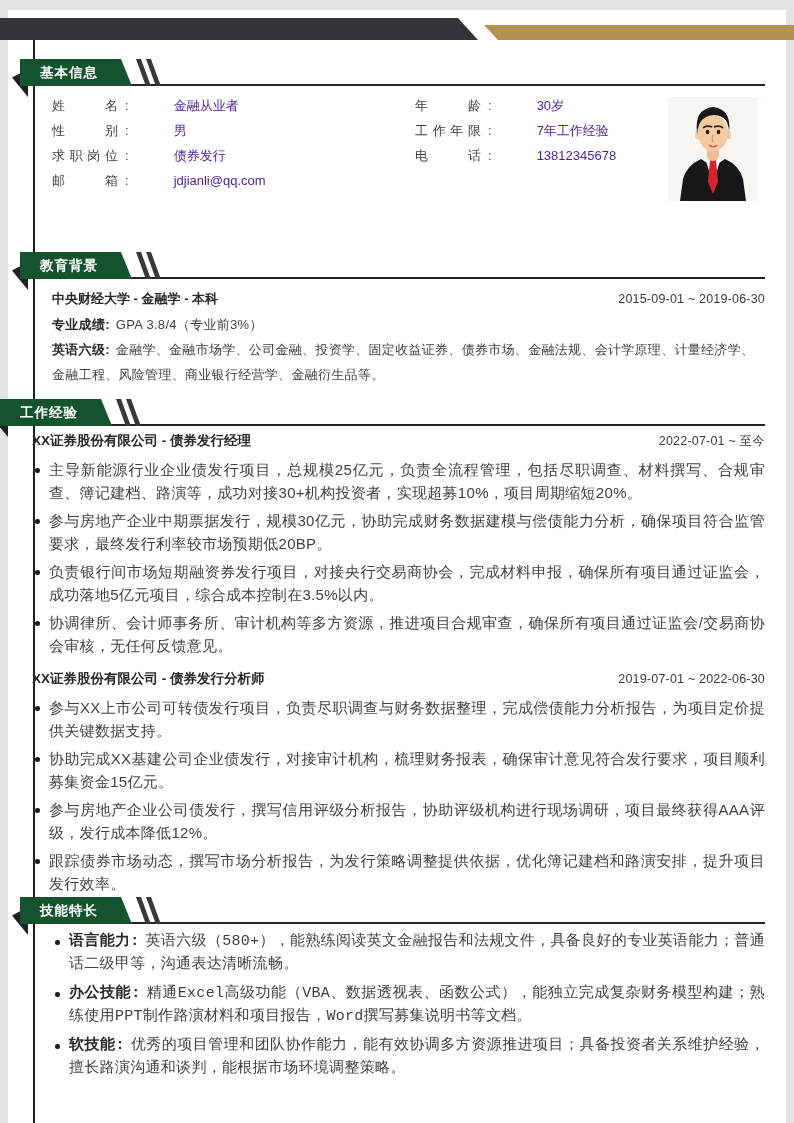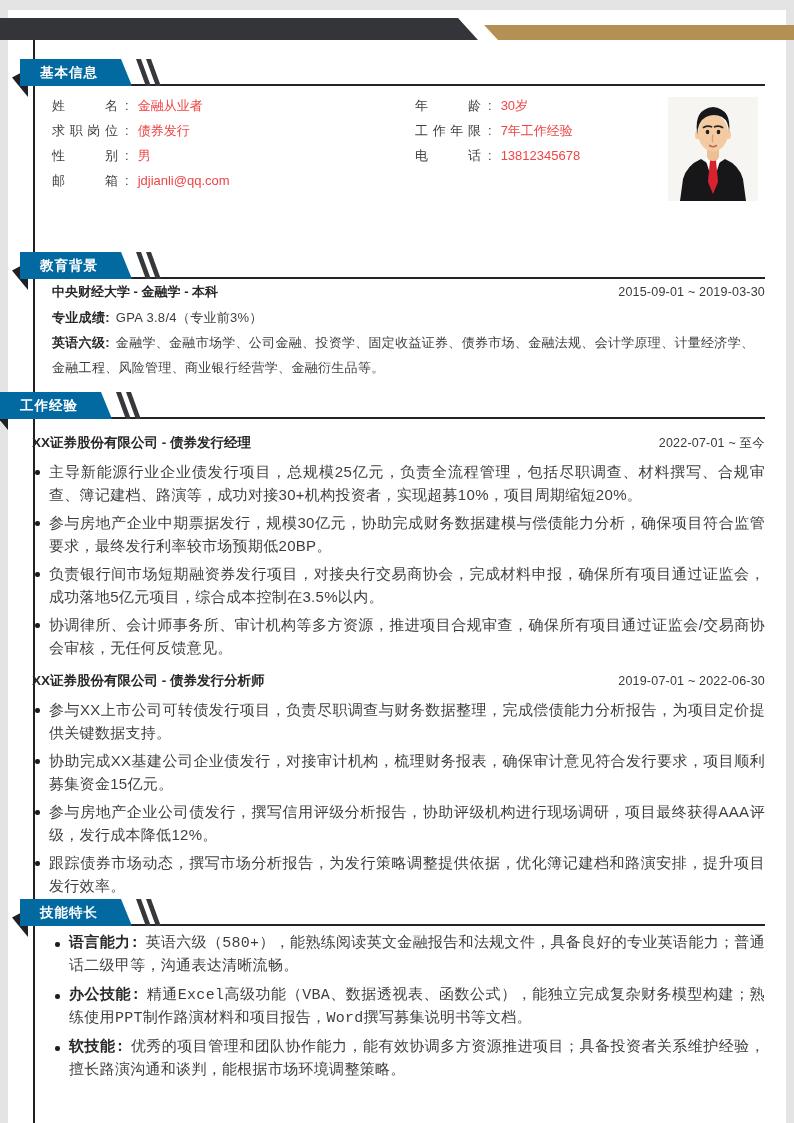--- a/index.html
+++ b/index.html
@@ -34,21 +34,21 @@
   .sec-head{position:relative;height:27px;margin-left:-32px;}
   .sec-rule{position:absolute;left:12px;right:0;bottom:0;height:2px;background:#232327;}
   .banner{position:absolute;left:0;top:0;width:170px;height:27px;}
   .banner-fold{
     position:absolute;left:-8px;top:10px;width:16px;height:28px;
     background:#1f2124;
     clip-path:polygon(100% 0,100% 100%,0 30%);
   }
   .banner-body{
     position:absolute;left:0;top:0;width:112px;height:27px;
-    background:#0369a1;color:#fff;
+    background:#14532d;color:#fff;
     clip-path:polygon(0 0,calc(100% - 11px) 0,100% 100%,0 100%);
   }
   .banner-label{
     display:block;line-height:27px;padding-left:20px;
     font-size:13.5px;font-weight:700;letter-spacing:1px;color:#fff;
   }
   .banner-stripe{
     position:absolute;top:0;width:5px;height:27px;background:#36383c;
     transform:skewX(20deg);transform-origin:0 0;
   }
@@ -59,37 +59,37 @@
   .bi-wrap{position:relative;margin-top:7px;}
   .bi-cols{display:flex;}
   .bi-col.colL{width:363px;flex:0 0 363px;}
   .bi-col.colR{flex:1;}
   .bi-row{height:25px;line-height:25px;font-size:13px;color:#3f3f41;white-space:nowrap;}
   .bi-label{
     display:inline-block;width:66px;color:#3f3f41;
     text-align:justify;text-align-last:justify;vertical-align:top;
   }
   .bi-colon{display:inline-block;margin:0 9px 0 7px;color:#3f3f41;}
-  .bi-value{color:#ef4444;}
+  .bi-value{color:#4c1d95;margin-left:36px;}
   .photo{
     position:absolute;right:7px;top:4px;width:90px;height:104px;
     overflow:hidden;background:#f7f5f2;
   }
   .photo svg{display:block;}
   
   .sec-edu{margin-top:59px;}
-  .edu-body{font-size:13px;color:#3f3f41;}
+  .edu-body{margin-top:7px;font-size:13px;color:#3f3f41;}
   .row-between{display:flex;justify-content:space-between;align-items:baseline;line-height:25px;}
   .strong{font-weight:700;color:#28282a;}
   .date{font-size:12.5px;color:#39393b;letter-spacing:.2px;white-space:nowrap;}
   .edu-line{line-height:25px;letter-spacing:.3px;}
   .lead{font-weight:700;color:#28282a;margin-right:6px;}
   
   .sec-exp{margin-top:12px;padding-left:24px;}
-  .job{margin-top:12px;}
+  .job{margin-top:3px;}
   .job + .job{margin-top:10px;}
   .job-head{display:flex;justify-content:space-between;align-items:baseline;line-height:23px;}
   .job-title{font-size:13.5px;}
   ul.blist{list-style:none;margin:2px 0 0 0;padding:0;}
   ul.blist li{
     position:relative;padding-left:17px;margin-top:6px;
     font-size:15px;line-height:22.5px;color:#3f3f41;letter-spacing:.3px;
     text-align:justify;
   }
   .dot{
@@ -122,24 +122,24 @@
         <div class="banner-stripe s2"></div>
       </div>
     </div>
     <div class="bi-wrap">
       <div class="bi-cols">
         <div class="bi-col colL">
           <div class="bi-row">
             <span class="bi-label">姓名</span><span class="bi-colon">:</span><span class="bi-value">金融从业者</span>
           </div>
           <div class="bi-row">
+            <span class="bi-label">性别</span><span class="bi-colon">:</span><span class="bi-value">男</span>
+          </div>
+          <div class="bi-row">
             <span class="bi-label">求职岗位</span><span class="bi-colon">:</span><span class="bi-value">债券发行</span>
-          </div>
-          <div class="bi-row">
-            <span class="bi-label">性别</span><span class="bi-colon">:</span><span class="bi-value">男</span>
           </div>
           <div class="bi-row">
             <span class="bi-label">邮箱</span><span class="bi-colon">:</span><span class="bi-value">jdjianli@qq.com</span>
           </div>
         </div>
         <div class="bi-col colR">
           <div class="bi-row">
             <span class="bi-label">年龄</span><span class="bi-colon">:</span><span class="bi-value">30岁</span>
           </div>
           <div class="bi-row">
@@ -180,21 +180,21 @@
         <div class="banner-body">
           <span class="banner-label">教育背景</span>
         </div>
         <div class="banner-stripe s1"></div>
         <div class="banner-stripe s2"></div>
       </div>
     </div>
     <div class="edu-body">
       <div class="row-between">
         <span class="strong">中央财经大学 - 金融学 - 本科</span>
-        <span class="date">2015-09-01 ~ 2019-03-30</span>
+        <span class="date">2015-09-01 ~ 2019-06-30</span>
       </div>
       <div class="edu-line">
         <span class="lead">专业成绩:</span><span>GPA 3.8/4（专业前3%）</span>
       </div>
       <div class="edu-line">
         <span class="lead">英语六级:</span><span>金融学、金融市场学、公司金融、投资学、固定收益证券、债券市场、金融法规、会计学原理、计量经济学、金融工程、风险管理、商业银行经营学、金融衍生品等。</span>
       </div>
     </div>
   </section>
 

